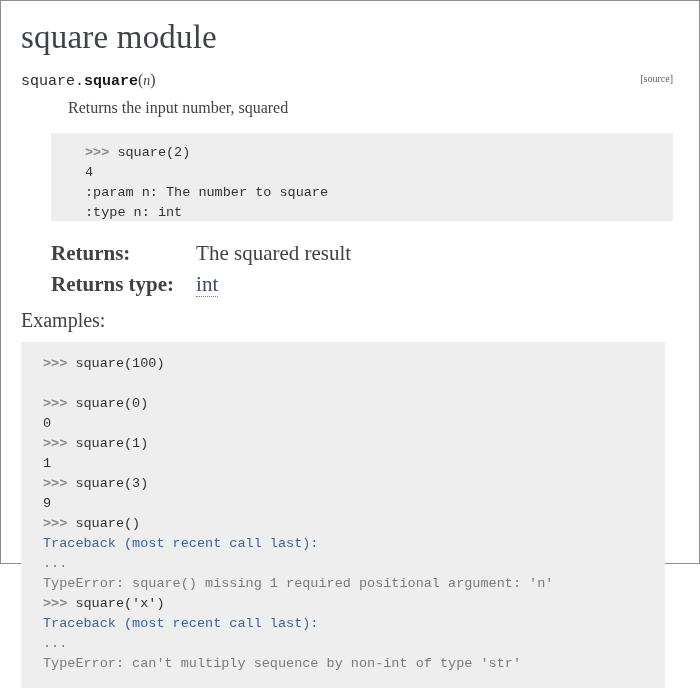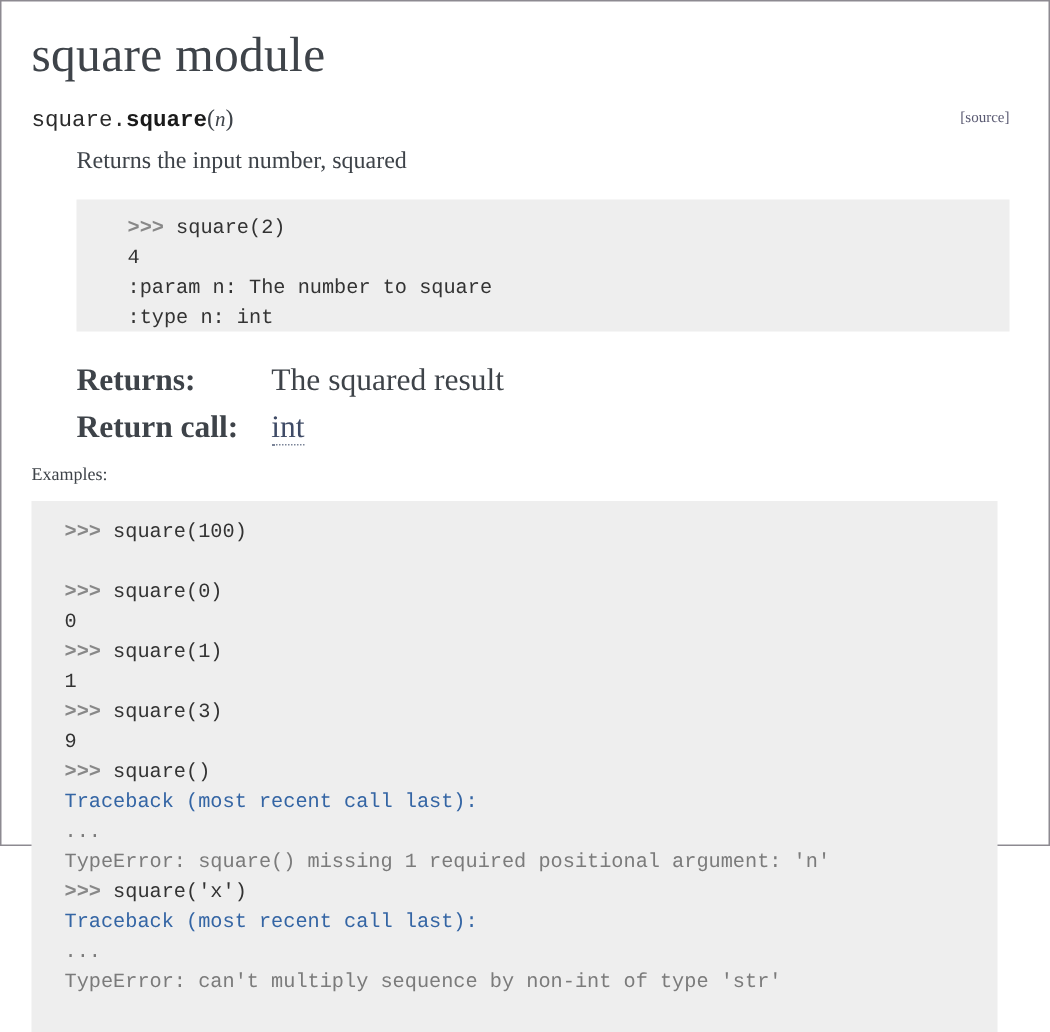--- a/index.html
+++ b/index.html
@@ -87,21 +87,21 @@
   }
 
   
   .func-body {
     padding-left: 30px;
   }
   .desc {
     font-size: 16px;
     line-height: 1.35;
     color: #3e4349;
-    margin: 4px 0 14px 0;
+    margin: 4px 0 14px 17px;
   }
 
   
   .codeblock {
     background: #eeeeee;
     font-family: "Liberation Mono", monospace;
     font-size: 13.5px;
     line-height: 20px;
     color: #333333;
     padding: 10px 12px 10px 34px;
@@ -146,21 +146,21 @@
   .field-body { color: #3e4349; }
   .xref {
     color: #3f4b66;
     text-decoration: none;
     border-bottom: 1px dotted #7b8498;
     cursor: pointer;
   }
 
   
   .examples-label {
-    font-size: 12px;
+    font-size: 20px;
     color: #3e4349;
     margin: 8px 0 10px 0;
   }
 </style>
 </head>
 <body>
 
 <div class="page-frame">
   <div class="doc-body">
 
@@ -180,21 +180,21 @@
 <span><span class="out">:param n: The number to square</span></span>
 <span><span class="out">:type n: int</span></span></div>
 
       <table class="fieldlist">
         <tbody id="field-list-body">
             <tr>
               <td class="field-name">Returns:</td>
               <td class="field-body">The squared result</td>
             </tr>
             <tr>
-              <td class="field-name">Return call:</td>
+              <td class="field-name">Returns type:</td>
               <td class="field-body"><a class="xref" href="#">int</a></td>
             </tr>
           </tbody>
       </table>
 
     </div>
 
     <p class="examples-label">Examples:</p>
 
     <div class="codeblock second" id="examples-block"><span><span class="prompt">&gt;&gt;&gt; </span><span class="out">square(100)</span></span>

